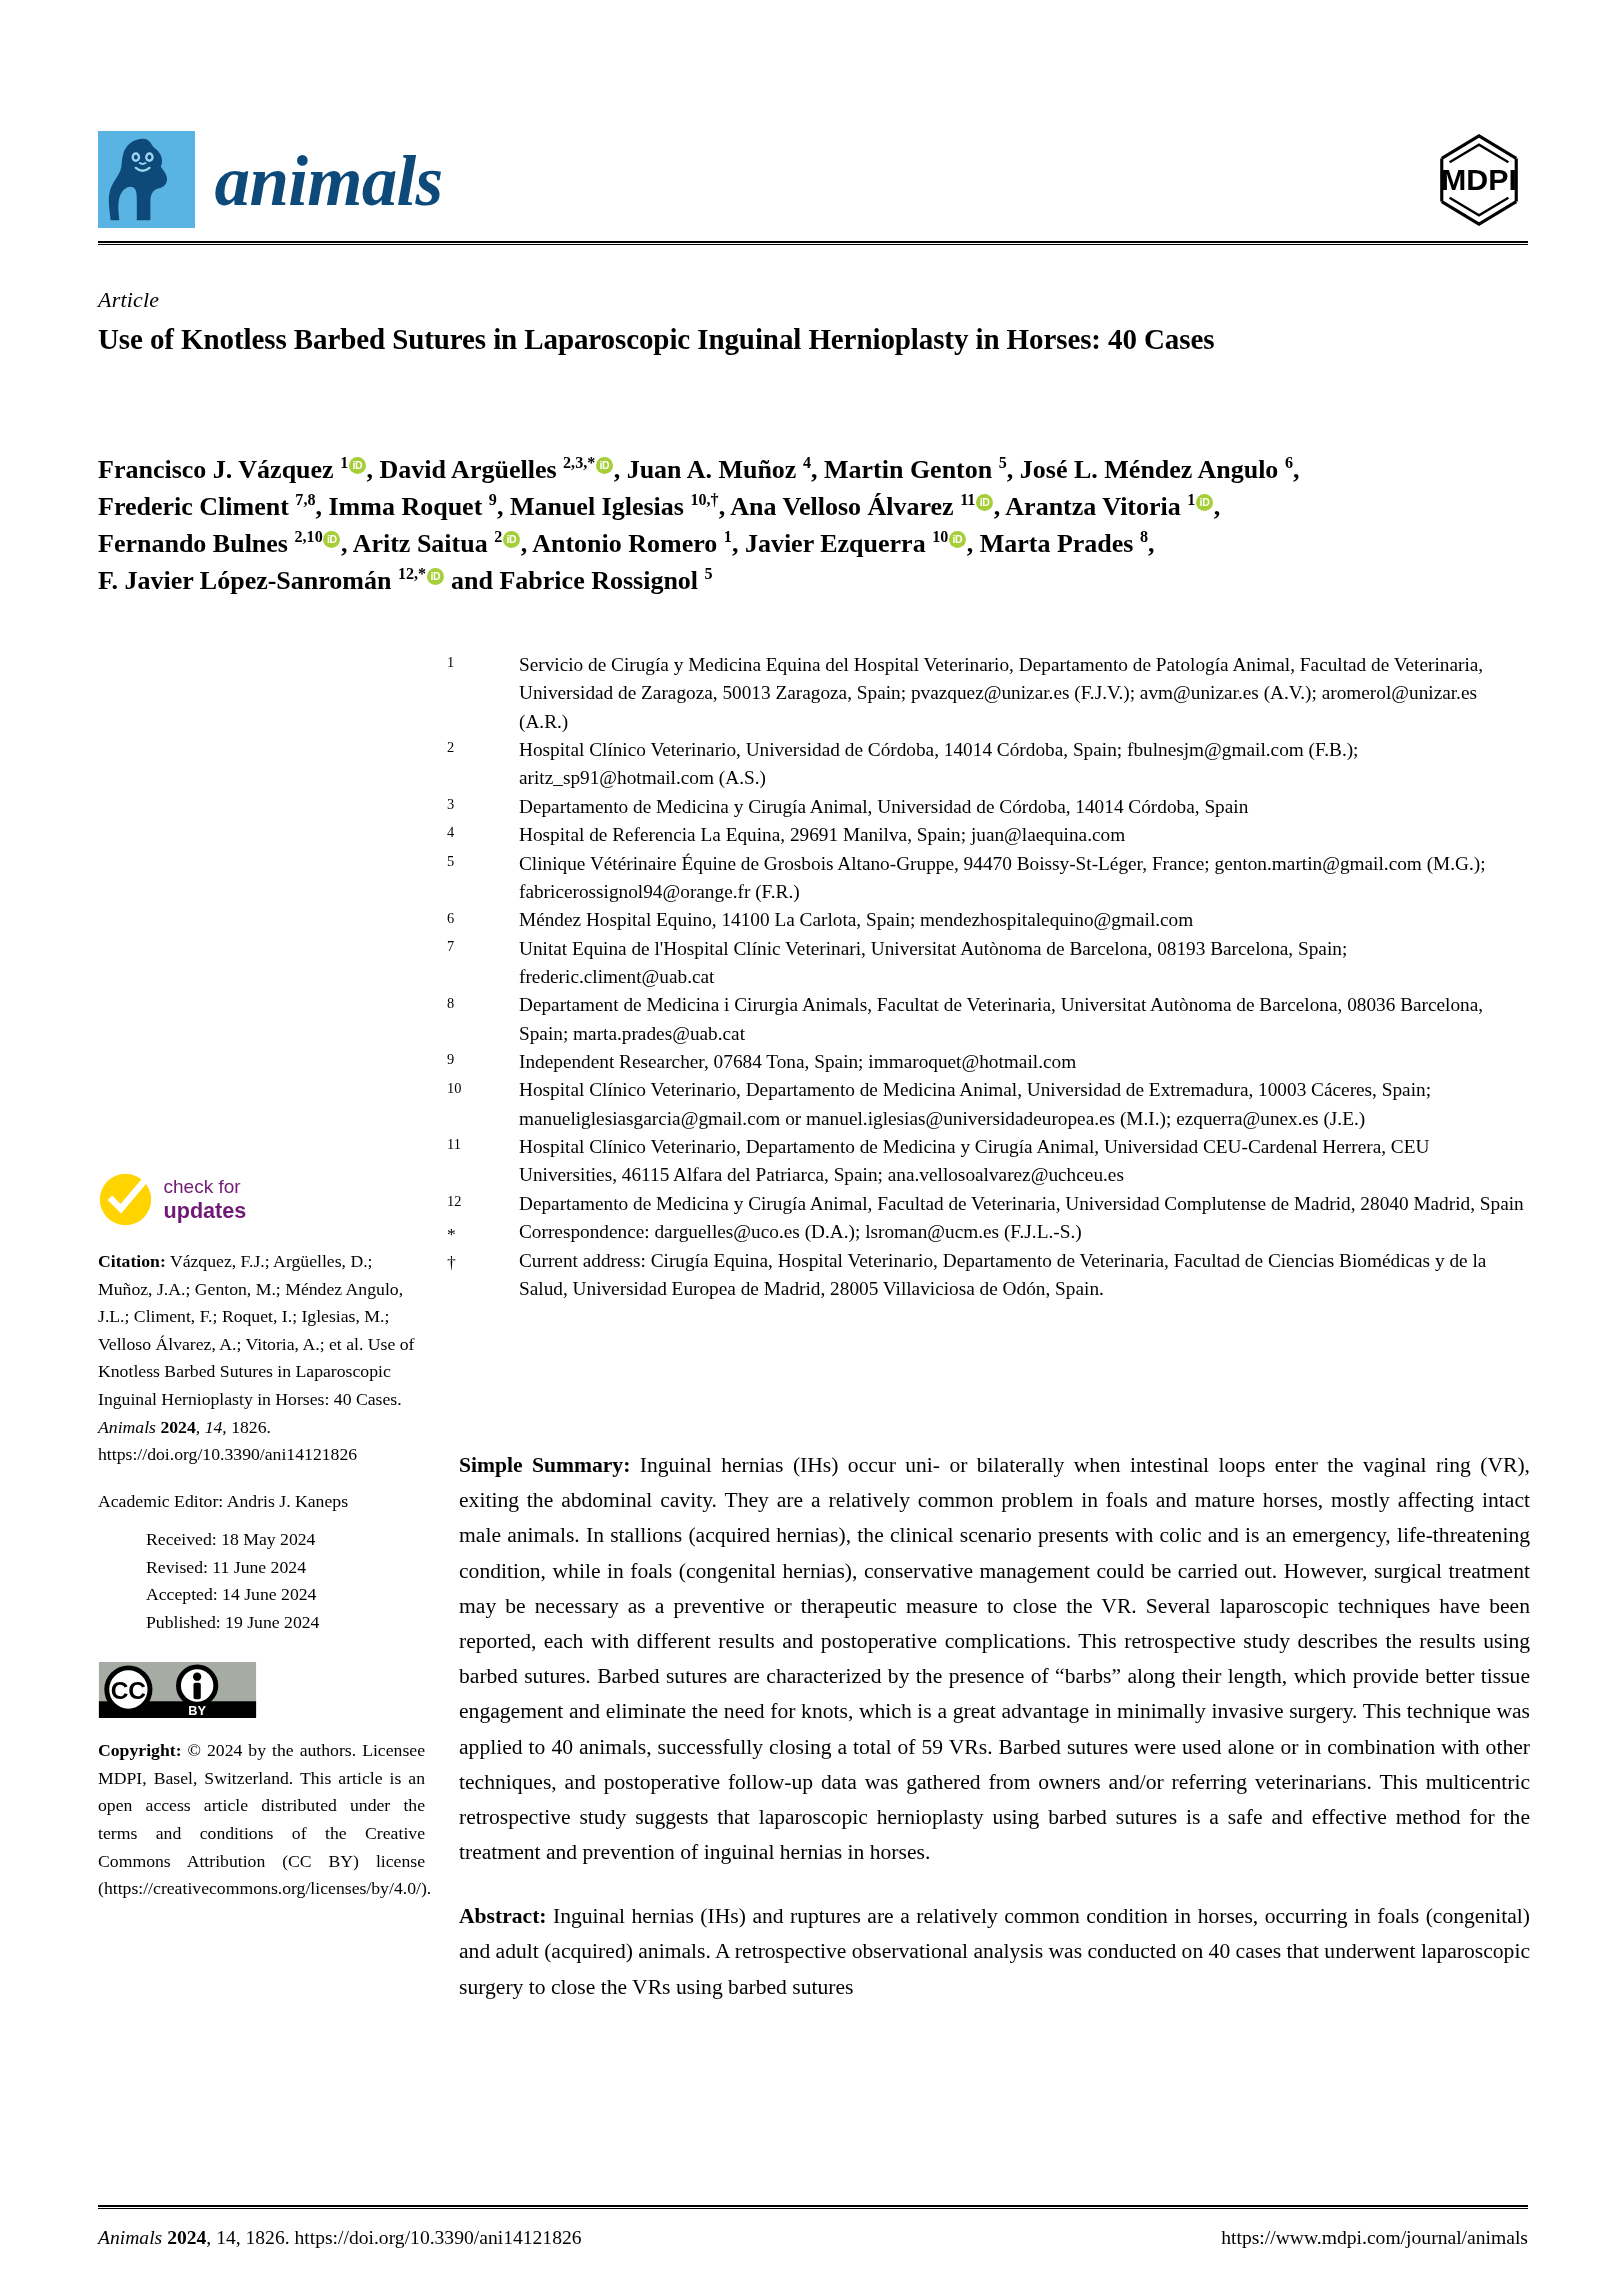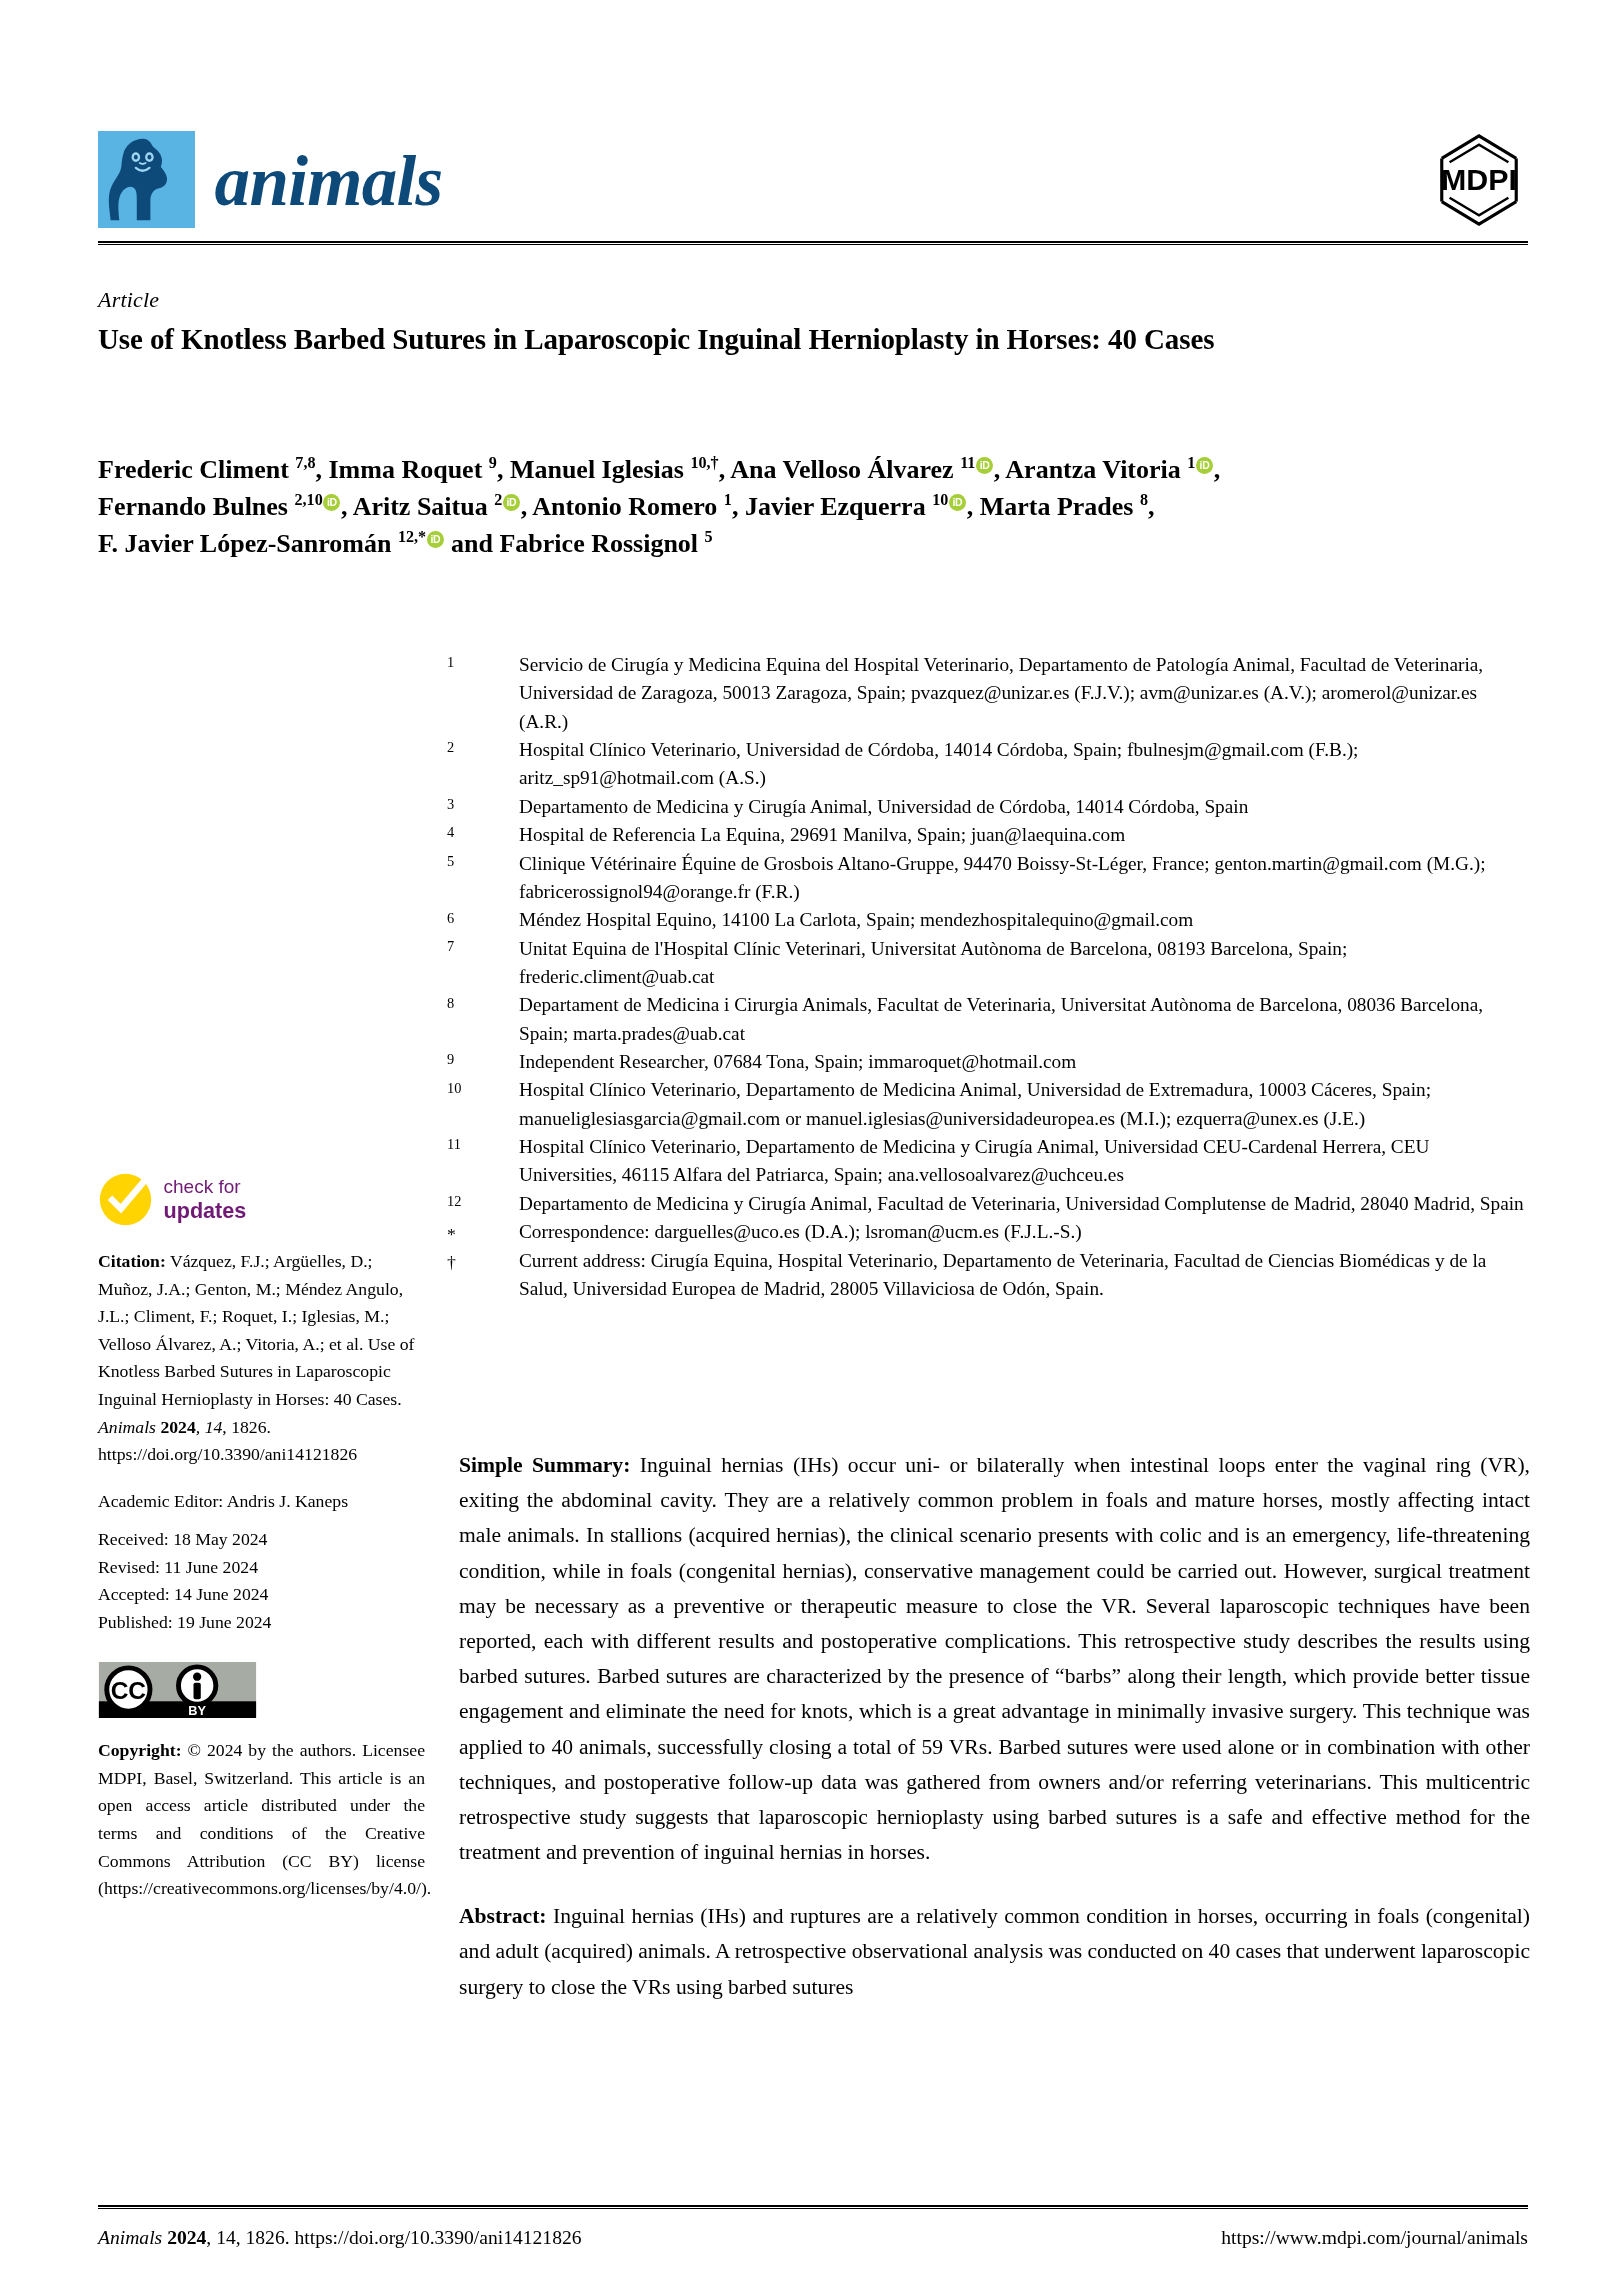--- a/index.html
+++ b/index.html
@@ -177,21 +177,21 @@
     line-height: 1.18;
     color: #701a75;
   }
   .check-text .bold { font-weight: bold; font-size: 21.6px; }
 
   .citation-block { margin-bottom: 19.6px; text-align: left; }
   .citation-block b { font-weight: bold; }
   .citation-block i { font-style: italic; }
 
   .editor-block { margin-bottom: 10px; }
-  .dates-block { margin-bottom: 25px; }
+  .dates-block { margin-bottom: 25px; margin-left: 48px; }
   .dates-block div { line-height: 1.56; }
 
   .cc-badge {
     width: 159px;
     height: 56px;
     margin-bottom: 19.6px;
     position: relative;
   }
   .copyright-block {
     text-align: justify;
@@ -268,20 +268,21 @@
         <text x="50" y="60" font-family="Liberation Sans, sans-serif" font-size="31" font-weight="bold" text-anchor="middle" fill="#000">MDPI</text>
       </svg>
     </div>
   </div>
   <div class="header-rule"></div>
 
   <div class="article-kind">Article</div>
   <div class="paper-title">Use of Knotless Barbed Sutures in Laparoscopic Inguinal Hernioplasty in Horses: 40 Cases</div>
 
   <div class="authors">
+    <div>Francisco J. Vázquez <sup>1</sup><span class="orcid">iD</span>, David Argüelles <sup>2,3,*</sup><span class="orcid">iD</span>, Juan A. Muñoz <sup>4</sup>, Martin Genton <sup>5</sup>, José L. Méndez Angulo <sup>6</sup>,</div>
     <div>Frederic Climent <sup>7,8</sup>, Imma Roquet <sup>9</sup>, Manuel Iglesias <sup>10,†</sup>, Ana Velloso Álvarez <sup>11</sup><span class="orcid">iD</span>, Arantza Vitoria <sup>1</sup><span class="orcid">iD</span>,</div>
     <div>Fernando Bulnes <sup>2,10</sup><span class="orcid">iD</span>, Aritz Saitua <sup>2</sup><span class="orcid">iD</span>, Antonio Romero <sup>1</sup>, Javier Ezquerra <sup>10</sup><span class="orcid">iD</span>, Marta Prades <sup>8</sup>,</div>
     <div>F. Javier López-Sanromán <sup>12,*</sup><span class="orcid">iD</span> and Fabrice Rossignol <sup>5</sup></div>
   </div>
 
   <div class="affiliations">
     <div class="aff-row">
         <div class="aff-marker">1</div>
         <div class="aff-text">Servicio de Cirugía y Medicina Equina del Hospital Veterinario, Departamento de Patología Animal, Facultad de Veterinaria, Universidad de Zaragoza, 50013 Zaragoza, Spain; pvazquez@unizar.es (F.J.V.); avm@unizar.es (A.V.); aromerol@unizar.es (A.R.)</div>
       </div>

